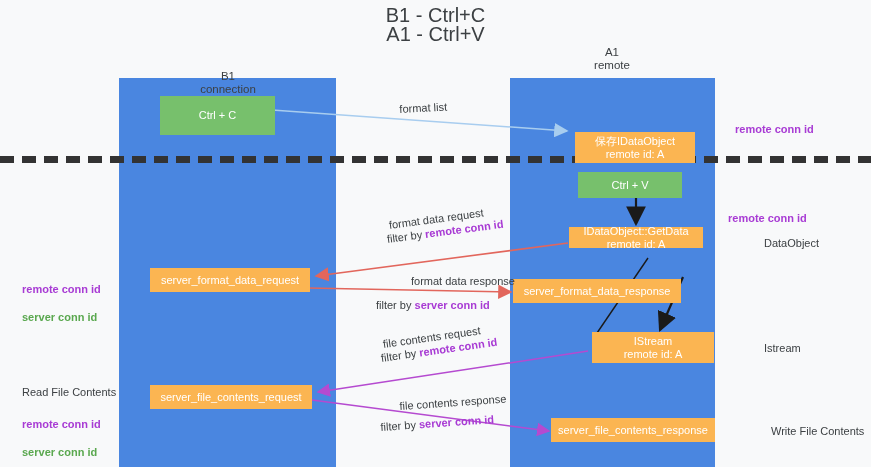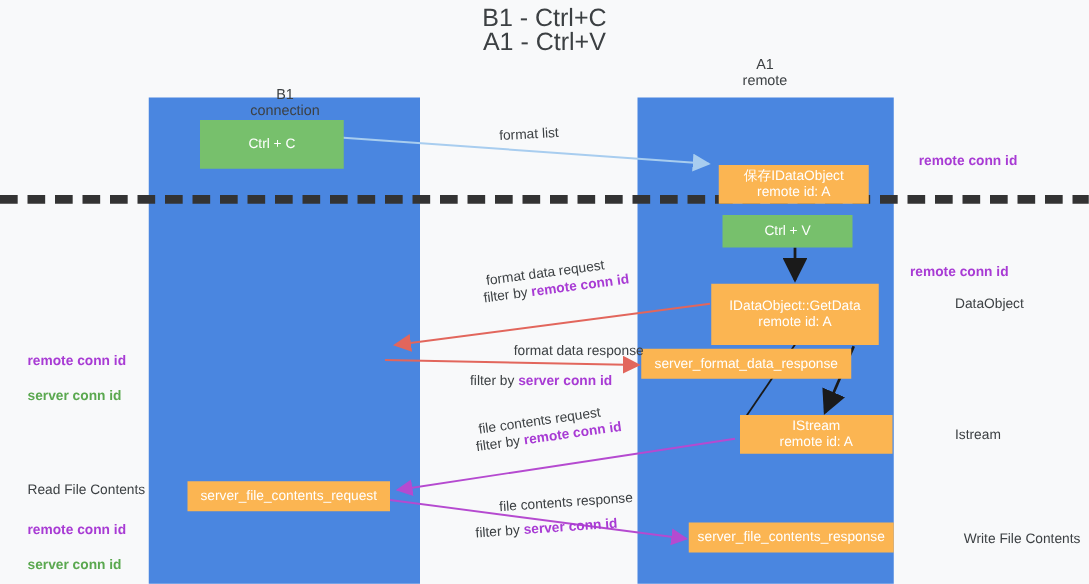--- a/index.html
+++ b/index.html
@@ -116,26 +116,27 @@
   <div class="colhead a1">A1
 remote</div>
 
   <div class="node green" style="left:160px;top:96px;width:115px;height:39px;">Ctrl + C</div>
 
   <div class="node orange" style="left:575px;top:132px;width:120px;height:31px;">保存IDataObject
 remote id: A</div>
 
   <div class="node green" style="left:578px;top:172px;width:104px;height:26px;">Ctrl + V</div>
 
-  <div class="node orange" style="left:569px;top:227px;width:134px;height:49px;">IDataObject::GetData
+  <div class="node orange" style="left:569px;top:227px;width:134px;height:21px;">IDataObject::GetData
 remote id: A</div>
 
   <div class="node orange" style="left:592px;top:332px;width:122px;height:31px;">IStream
 remote id: A</div>
 
+  <div class="node orange" style="left:150px;top:268px;width:160px;height:24px;">server_format_data_request</div>
 
   <div class="node orange" style="left:513px;top:279px;width:168px;height:24px;">server_format_data_response</div>
 
   <div class="node orange" style="left:150px;top:385px;width:162px;height:24px;">server_file_contents_request</div>
 
   <div class="node orange" style="left:551px;top:418px;width:164px;height:24px;">server_file_contents_response</div>
 
   <div class="elabel" style="left:399px;top:102px;transform:rotate(-3deg);">format list</div>
 
   <div class="elabel" style="left:388px;top:218px;transform:rotate(-7.5deg);">format data request</div>

